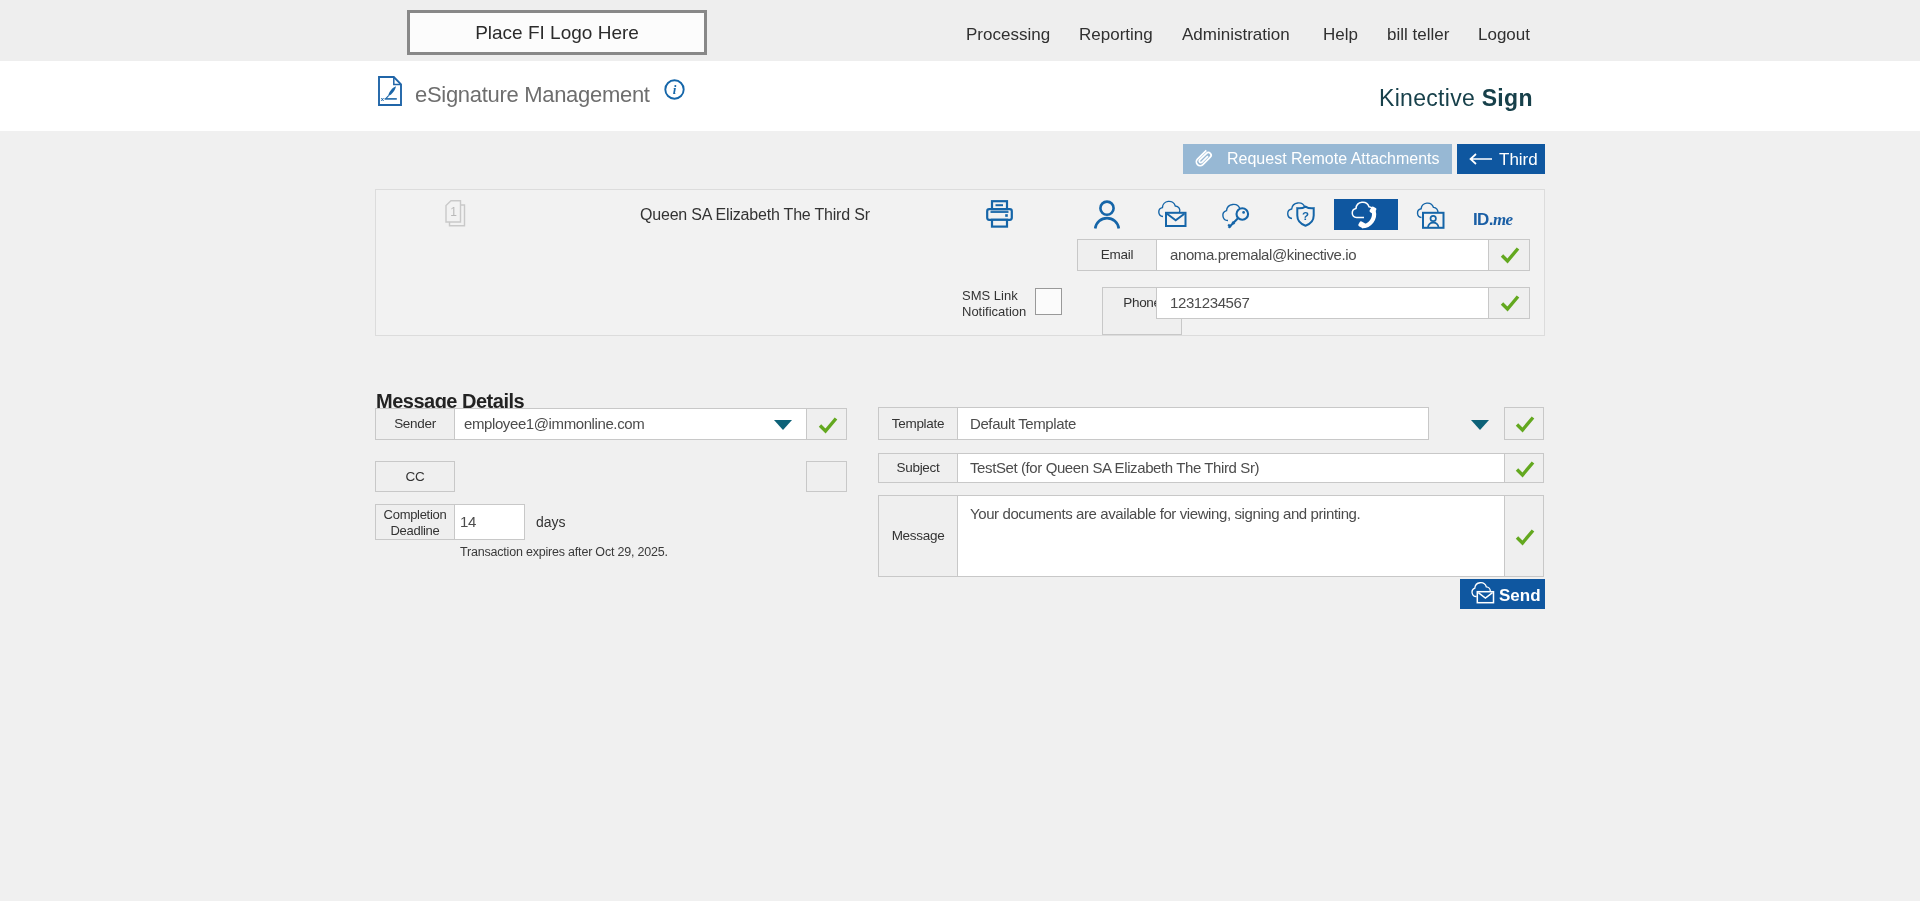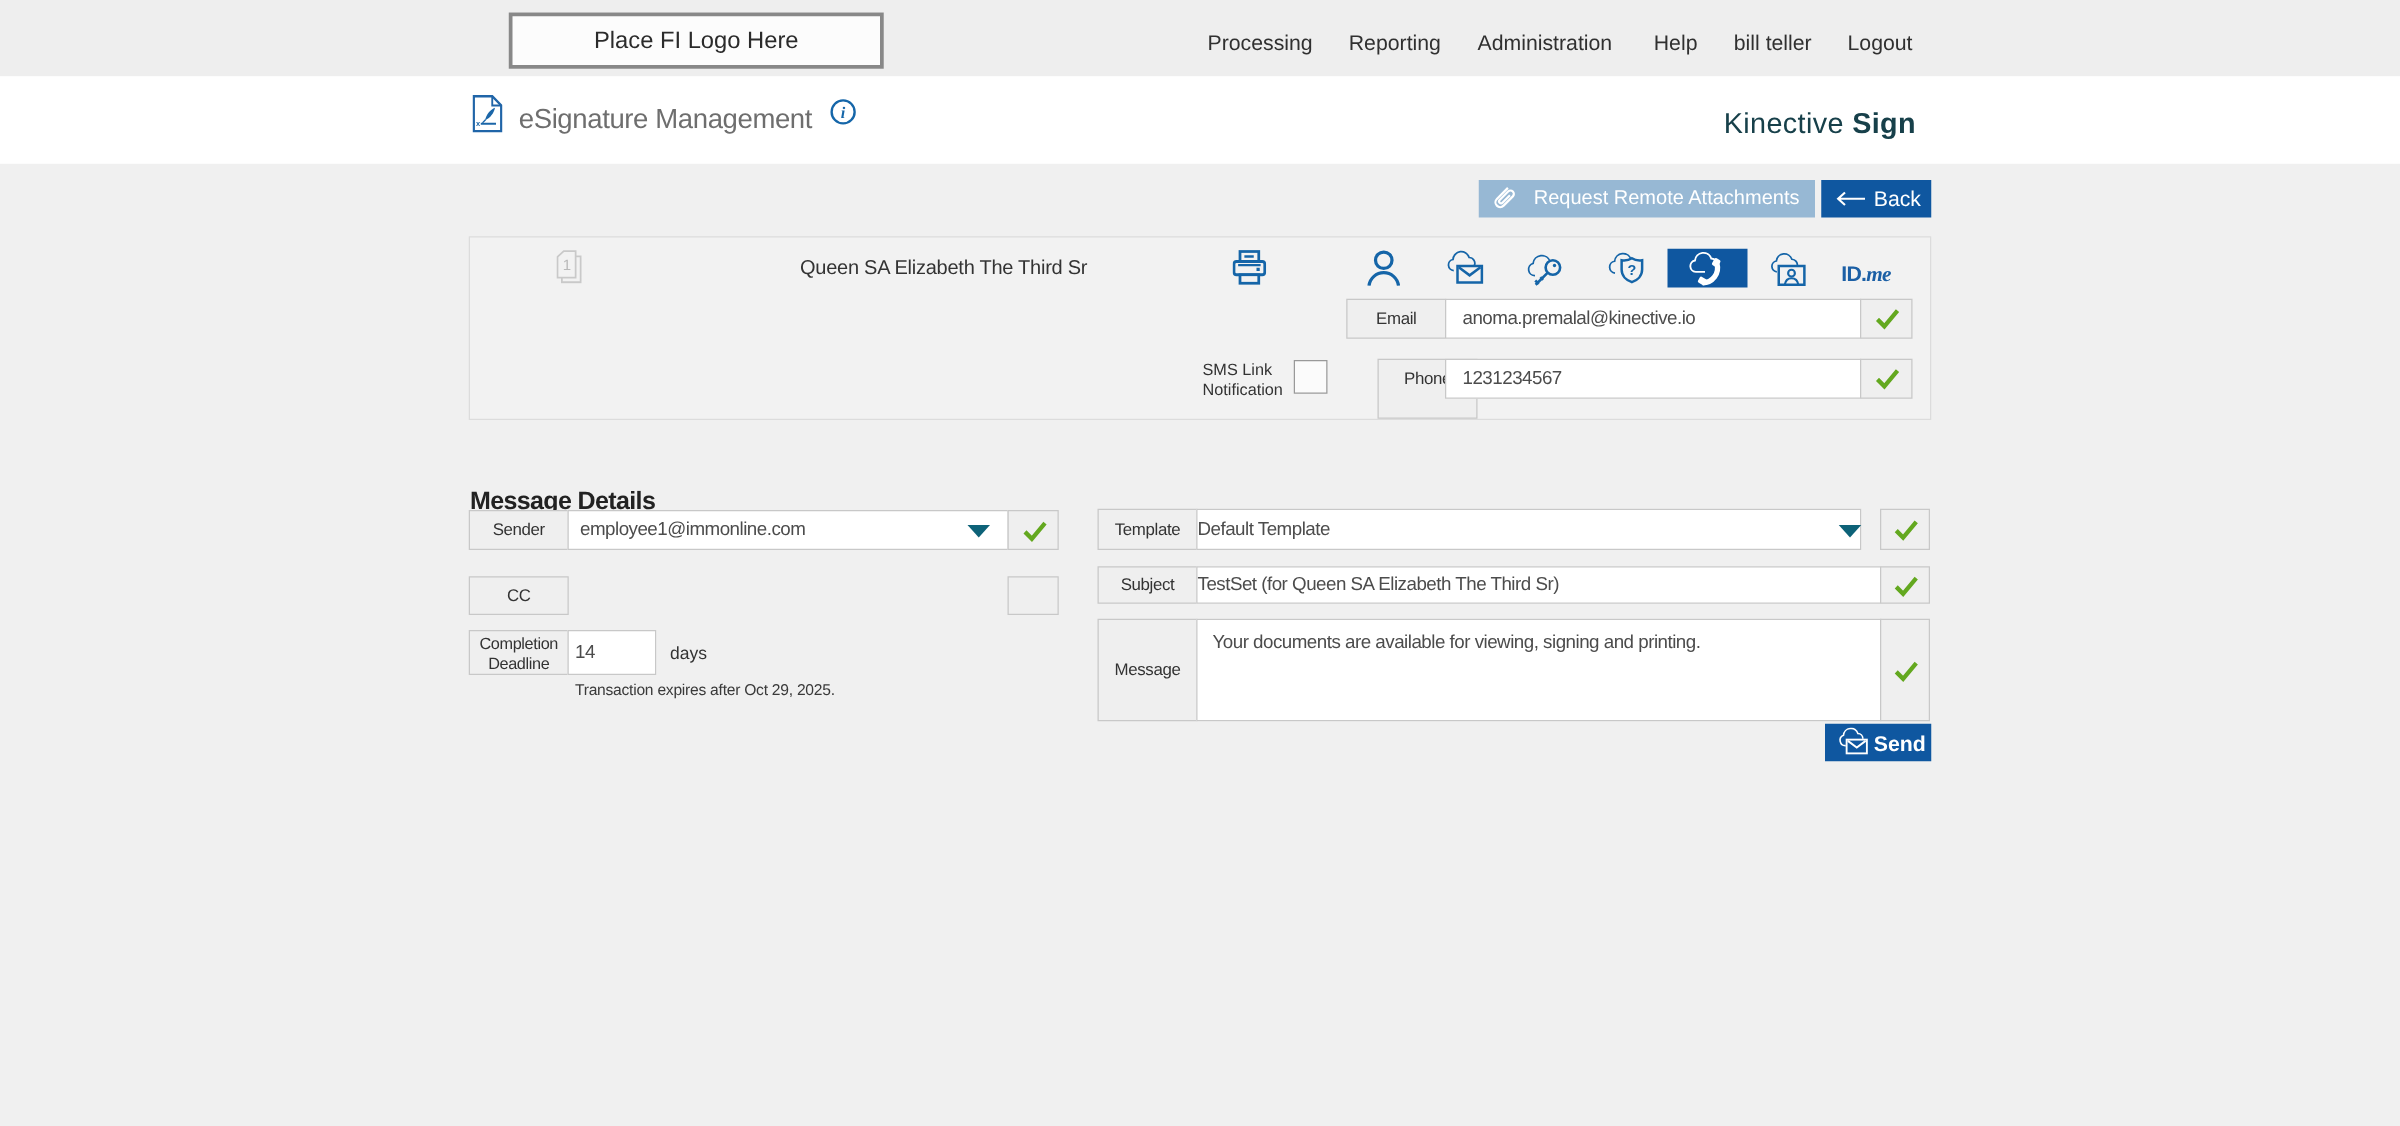--- a/index.html
+++ b/index.html
@@ -69,21 +69,21 @@
     <svg class="abs" style="left:664px;top:18px" width="21" height="21" viewBox="0 0 21 21">
       <circle cx="10.5" cy="10.5" r="9.2" fill="none" stroke="#1566a9" stroke-width="1.9"></circle>
       <text x="10.5" y="15.4" font-size="13" font-family="Liberation Serif" font-style="italic" font-weight="bold" fill="#1566a9" text-anchor="middle">i</text>
     </svg>
     <div id="kinective">Kinective <b>Sign</b></div>
   </div>
   <div class="btnblue" id="back">
     <svg class="abs" style="left:11px;top:9px" width="25" height="12" viewBox="0 0 25 12">
       <path d="M24 6 H2 M8 1 L2.5 6 L8 11" fill="none" stroke="#fff" stroke-width="1.7"></path>
     </svg>
-    <span style="position:absolute;left:42px;top:6px">Back</span>
+    <span style="position:absolute;left:42px;top:6px">Third</span>
   </div>
 
   <div id="card">
 
     <svg class="abs" style="left:69px;top:10px" width="21" height="27" viewBox="0 0 21 27">
       <path d="M1 5.5 L6 0.8 H15.5 V22 H1 Z" fill="#f2f2f2" stroke="#c9c9c9" stroke-width="1.4"></path>
       <path d="M4.5 22 V25.8 H19.5 V5 L15.5 5" fill="none" stroke="#c9c9c9" stroke-width="1.4"></path>
       <text x="8.5" y="16" font-size="12" fill="#b9b9b9" text-anchor="middle">1</text>
     </svg>
 
@@ -174,30 +174,30 @@
 
   <div class="cell" style="left:375px;top:461px;width:80px;height:31px;line-height:29px">CC</div>
   <div class="chkcell" style="left:806px;top:461px;width:41px;height:31px"></div>
 
   <div class="cell lbl2" style="left:375px;top:504px;width:80px;height:36px;padding-top:2px">Completion<br>Deadline</div>
   <div class="input" style="left:454px;top:504px;width:71px;height:36px;line-height:34px;padding-left:5px">14</div>
   <div class="abs" style="left:536px;top:514px;font-size:14px">days</div>
   <div class="abs" style="left:460px;top:545px;font-size:12.5px;letter-spacing:-0.2px;color:#3a3a3a">Transaction expires after Oct 29, 2025.</div>
 
   <div class="cell" style="left:878px;top:407px;width:80px;height:33px;line-height:31px">Template</div>
-  <div class="input" style="left:957px;top:407px;width:532px;height:33px;line-height:31px;padding-left:0">Default Template</div>
+  <div class="input" style="left:957px;top:407px;width:472px;height:33px;line-height:31px;padding-left:12px">Default Template</div>
   <div class="tri" style="left:1471px;top:420px"></div>
   <div class="chkcell" style="left:1504px;top:407px;width:40px;height:33px">
     <svg style="position:absolute;left:10px;top:7px" width="20" height="18" viewBox="0 0 20 18">
       <path d="M2 9.5 L7.5 15 L18 2.5" fill="none" stroke="#63a81f" stroke-width="3.4"></path>
     </svg>
   </div>
 
   <div class="cell" style="left:878px;top:453px;width:80px;height:30px;line-height:28px">Subject</div>
-  <div class="input" style="left:957px;top:453px;width:548px;height:30px;line-height:28px;">TestSet (for Queen SA Elizabeth The Third Sr)</div>
+  <div class="input" style="left:957px;top:453px;width:548px;height:30px;line-height:28px;padding-left:12px">TestSet (for Queen SA Elizabeth The Third Sr)</div>
   <div class="chkcell" style="left:1504px;top:453px;width:40px;height:30px">
     <svg style="position:absolute;left:10px;top:6px" width="20" height="18" viewBox="0 0 20 18">
       <path d="M2 9.5 L7.5 15 L18 2.5" fill="none" stroke="#63a81f" stroke-width="3.4"></path>
     </svg>
   </div>
 
   <div class="cell" style="left:878px;top:495px;width:80px;height:82px">
       <span style="position:absolute;left:0;width:78px;top:32px;text-align:center">Message</span>
     </div>
   <div class="input" style="left:957px;top:495px;width:548px;height:82px;padding:9px 0 0 12px">Your documents are available for viewing, signing and printing.</div>

